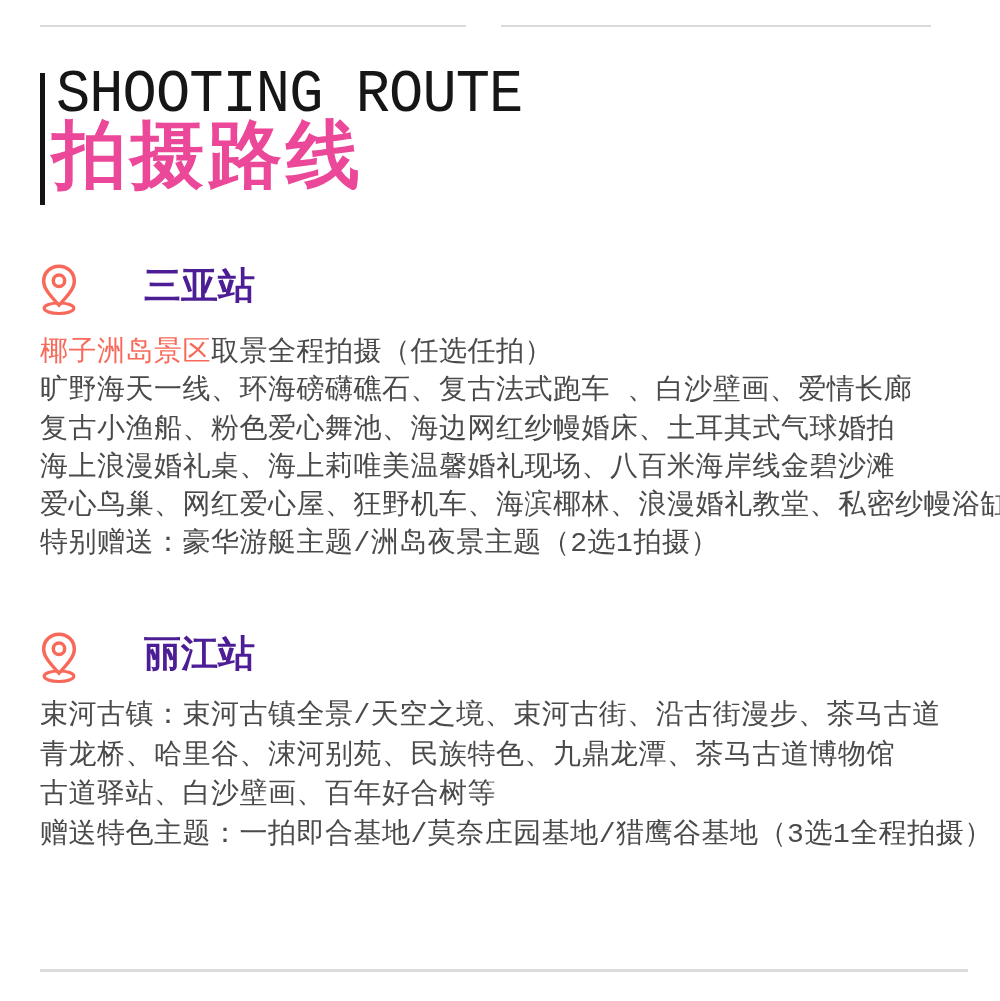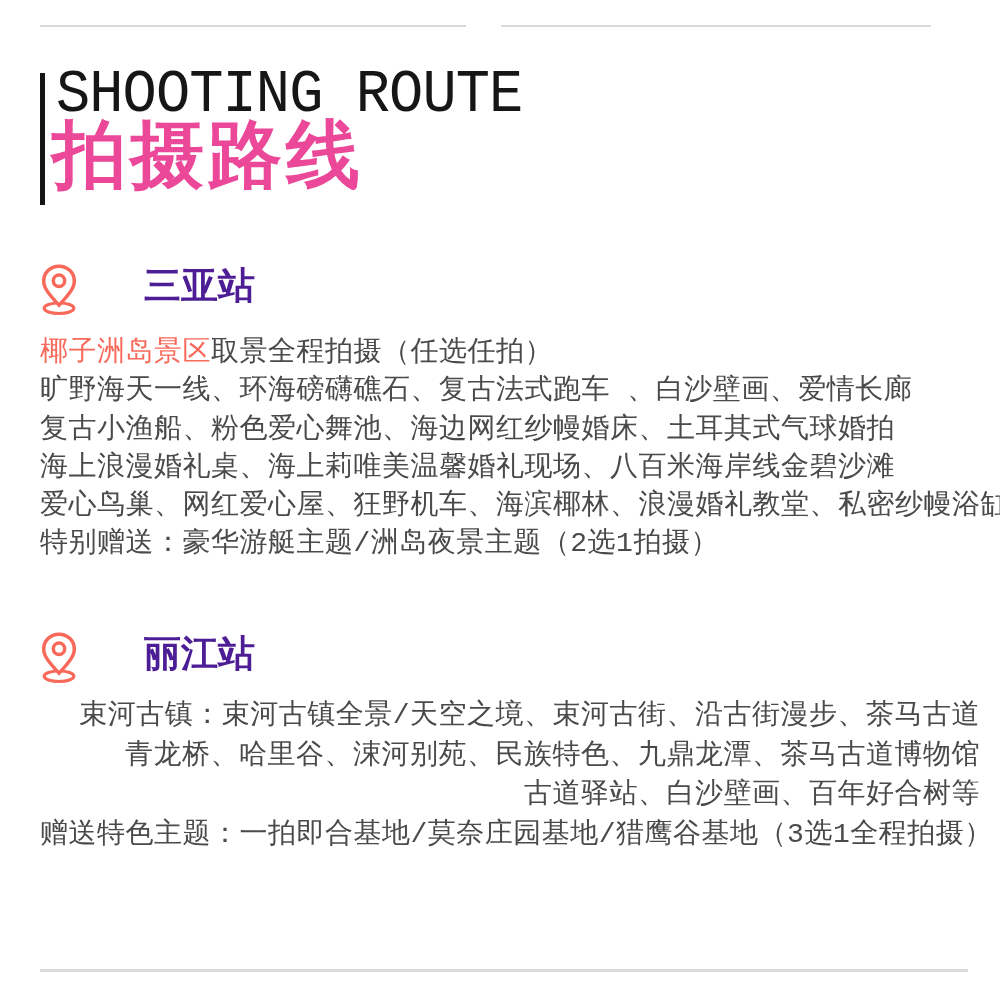--- a/index.html
+++ b/index.html
@@ -72,21 +72,21 @@
 
   .para{
     position:absolute;
     left:40px;
     width:940px;
     font-size:28px;
     color:#4a4a4a;
     letter-spacing:0.5px;
   }
   .para-sanya{top:334px;line-height:38.3px;}
-  .para-lijiang{top:696px;line-height:39.5px;text-align:right;}
+  .para-lijiang{top:696px;line-height:39.5px;}
   .para .line{white-space:nowrap;}
   .highlight{color:#f9695a;}
 
   .bottom-divider{
     position:absolute;
     left:40px;top:969px;
     width:928px;height:3px;
     background:#dcdcdc;
   }
 </style>

